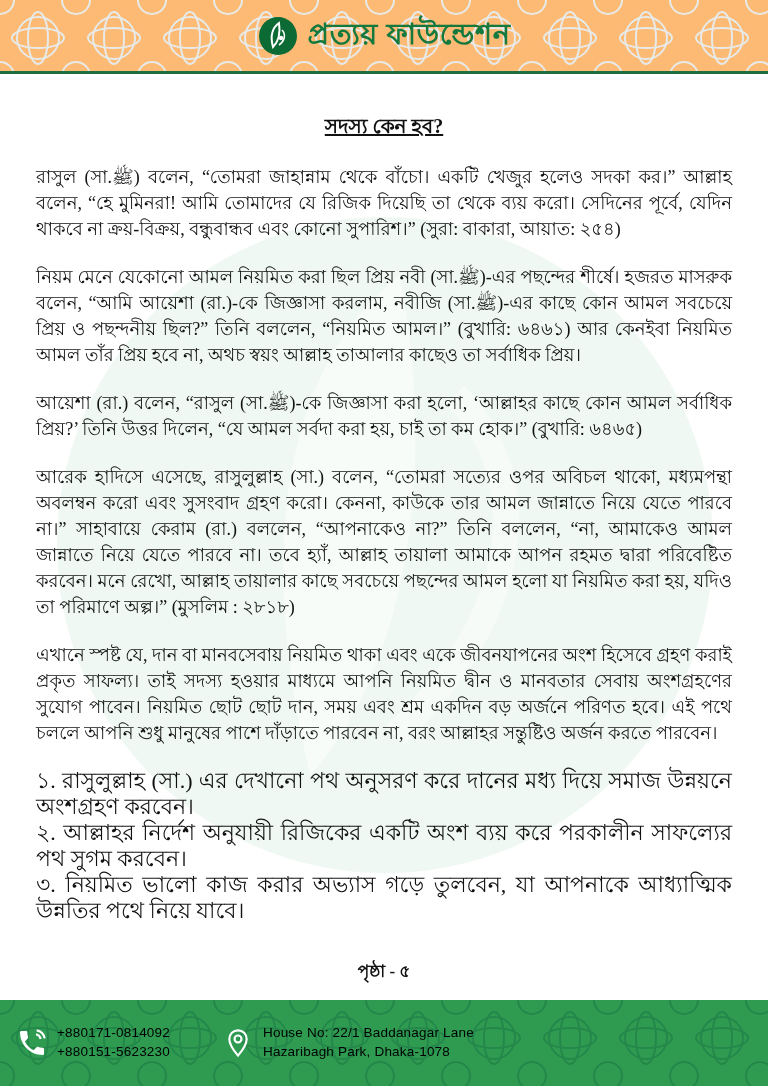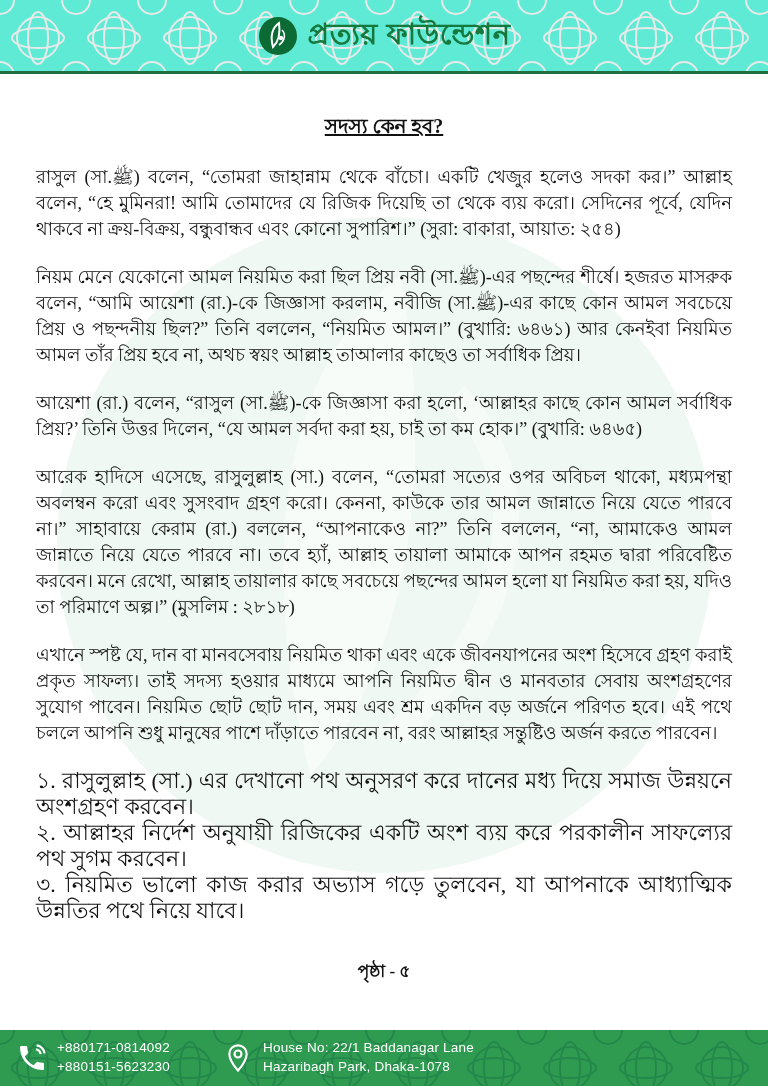--- a/index.html
+++ b/index.html
@@ -12,21 +12,21 @@
     background: #ffffff;
     overflow: hidden;
     font-family: "Liberation Serif", "DejaVu Serif", serif;
     color: #111;
   }
   
   .header {
     position: absolute;
     top: 0; left: 0; right: 0;
     height: 71px;
-    background: #5eead4;
+    background: #fdba74;
   }
   .header-pattern { position:absolute; inset:0; width:100%; height:100%; }
   .brand {
     position: absolute;
     top: 0; left: 0; right: 0; bottom: 0;
     display: flex;
     align-items: center;
     justify-content: center;
     gap: 10px;
   }
@@ -86,23 +86,23 @@
     left: 0; right: 0;
     bottom: 100px;
     text-align: center;
     font-weight: bold;
     font-size: 17px;
   }
   
   .footer {
     position: absolute;
     left: 0; right: 0; bottom: 0;
-    height: 56px;
+    height: 86px;
     background: #2e9b51;
-    color: #ffffff;
+    color: #000000;
     font-family: "Liberation Sans", "DejaVu Sans", sans-serif;
   }
   .footer-pattern { position:absolute; inset:0; width:100%; height:100%; }
   .footer-cols {
     position: absolute; inset: 0;
     display: flex;
     align-items: center;
     padding: 0 18px 0 16px;
   }
   .footer-col {

